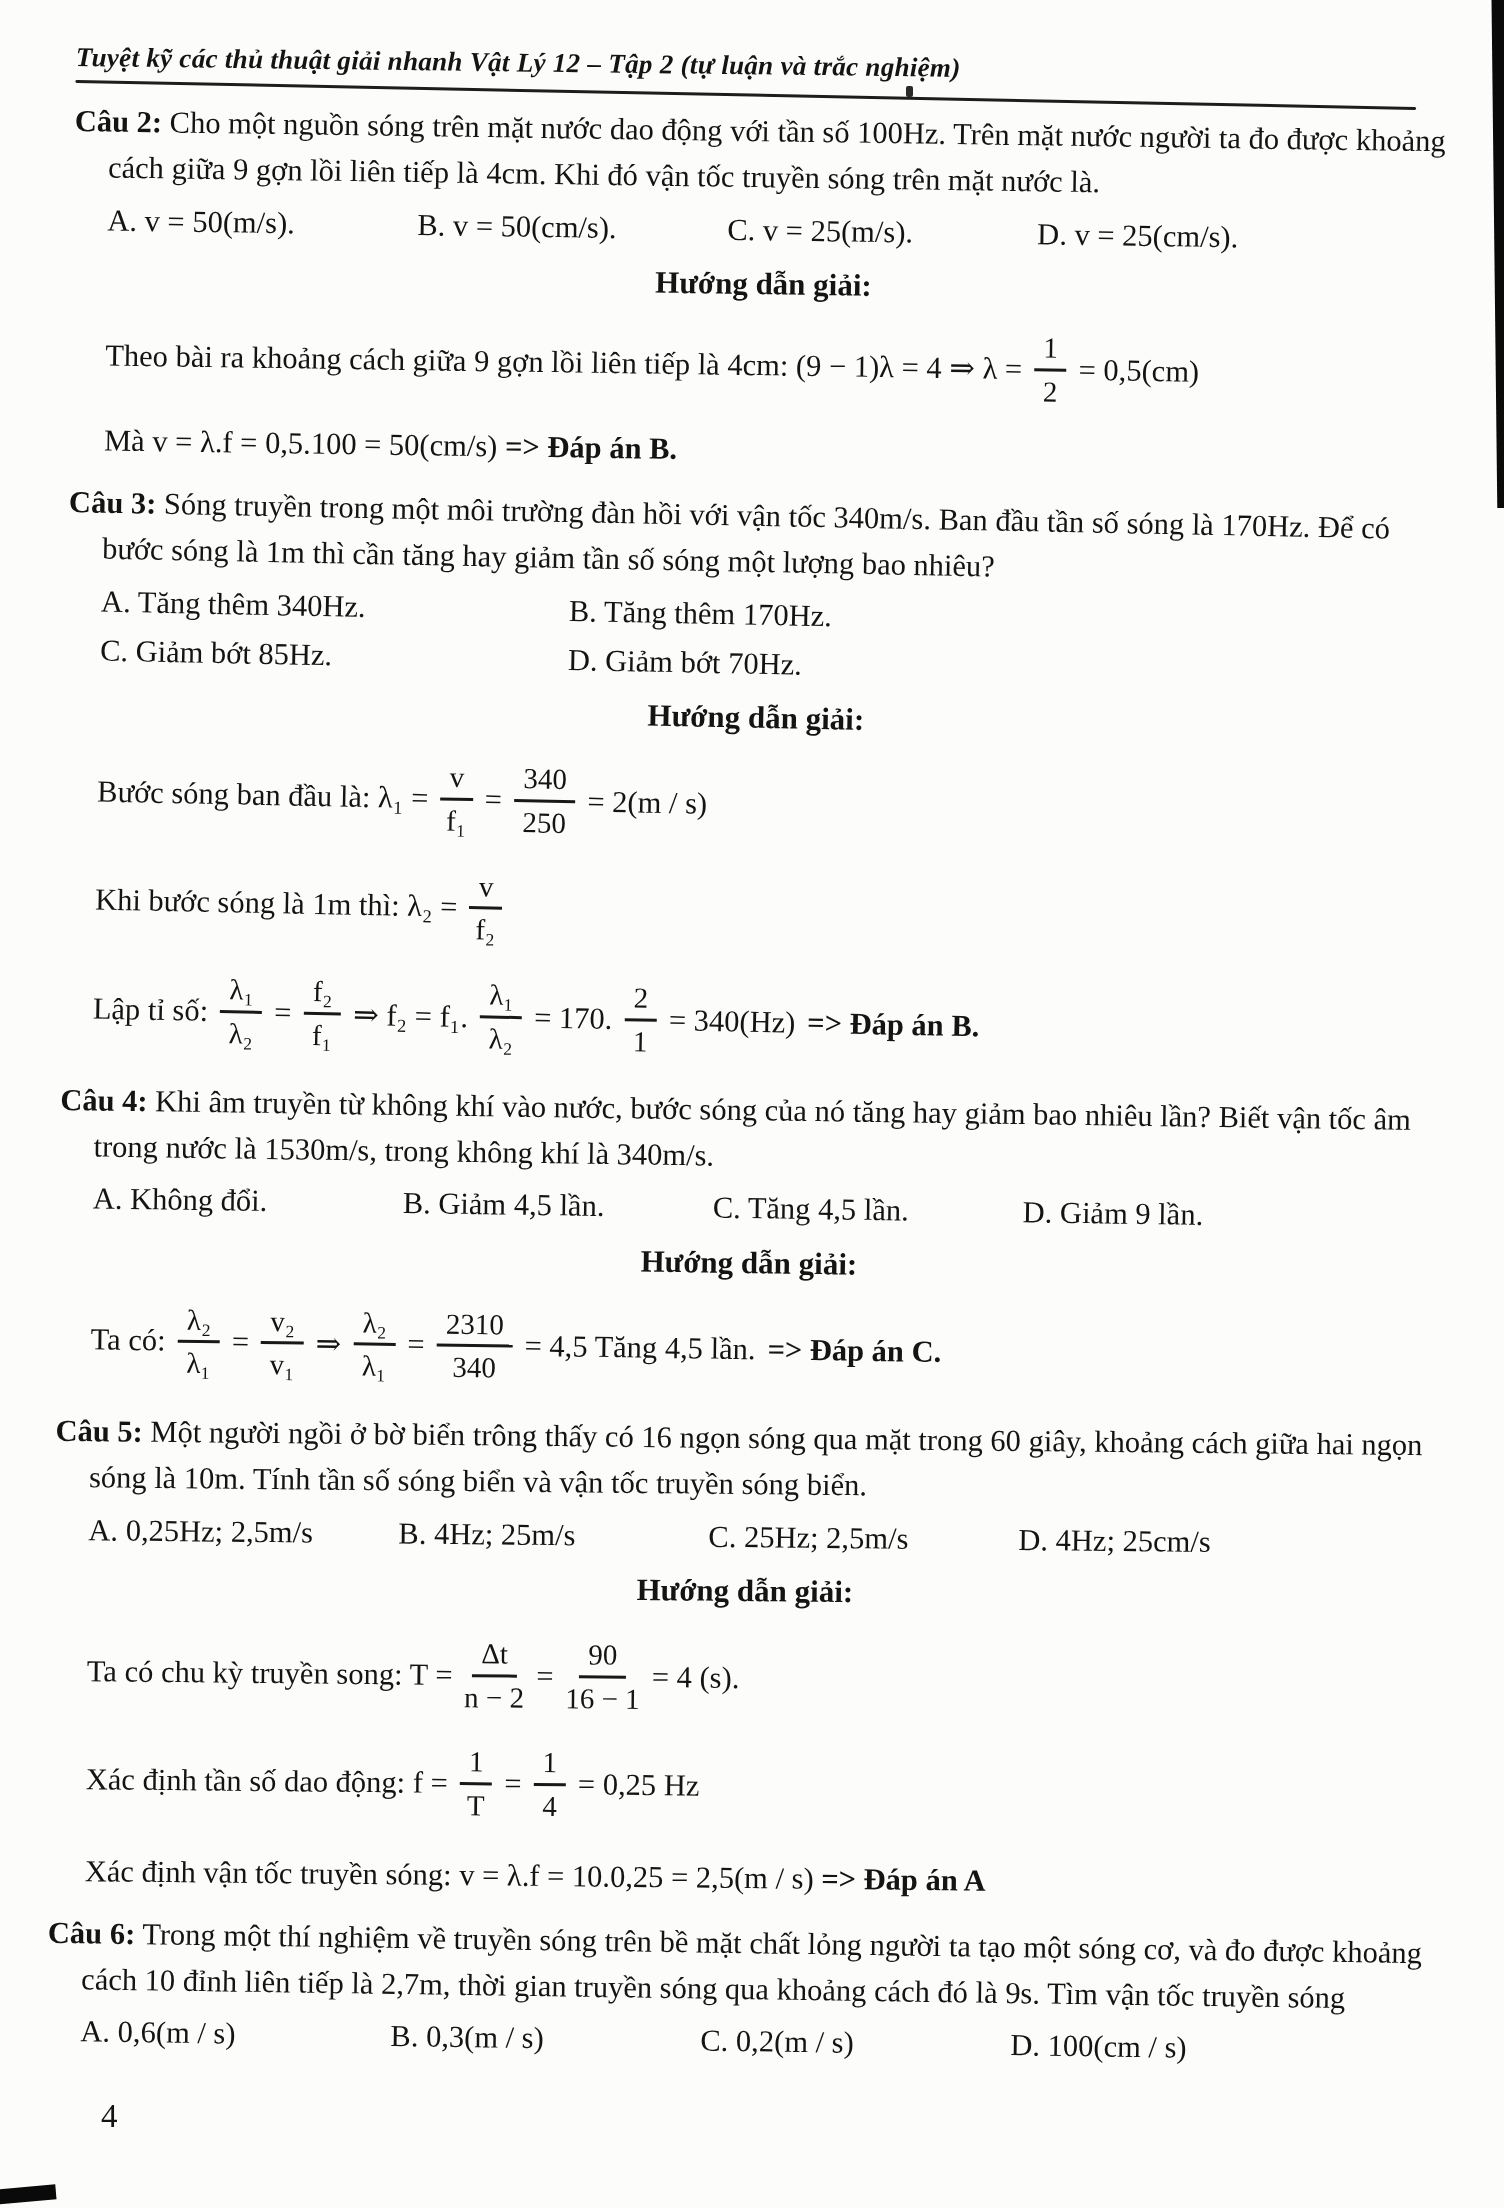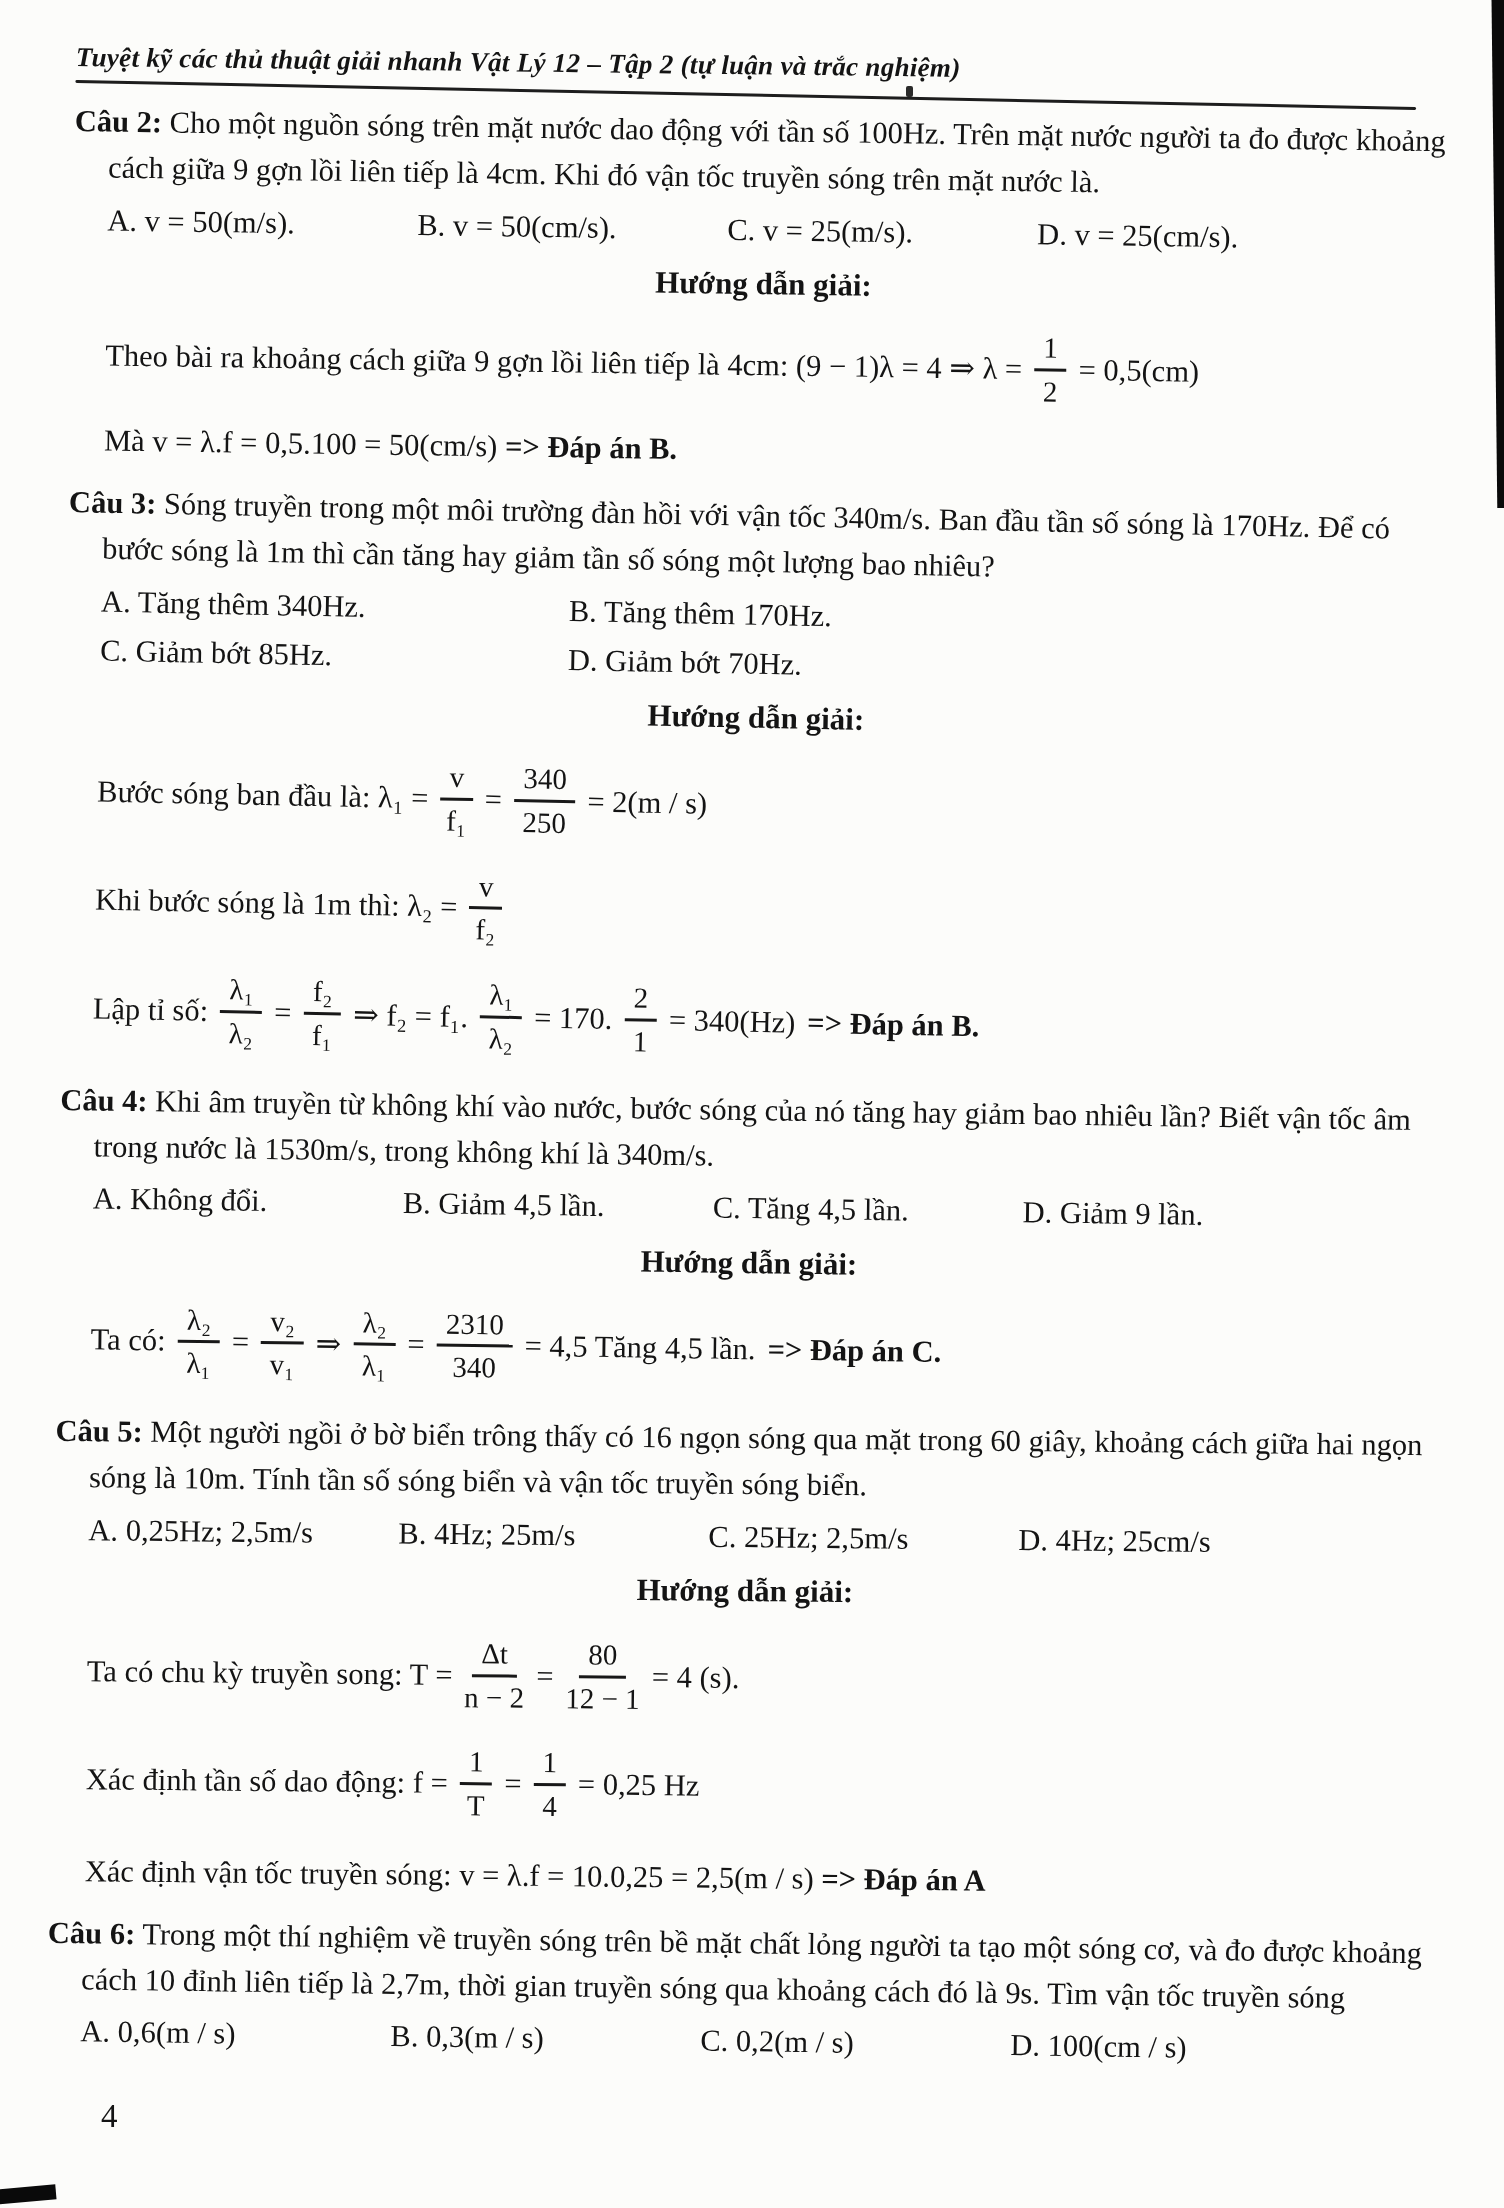--- a/index.html
+++ b/index.html
@@ -179,22 +179,22 @@
     </div>
     <p class="guide">Hướng dẫn giải:</p>
     <div class="formula tall">
       <span class="seg">Ta có chu kỳ truyền song: T =</span>
       <span class="frac">
           <span class="num">Δt</span>
           <span class="den">n − 2</span>
         </span>
       <span class="seg">=</span>
       <span class="frac">
-          <span class="num">80</span>
-          <span class="den">12 − 1</span>
+          <span class="num">90</span>
+          <span class="den">16 − 1</span>
         </span>
       <span class="seg">= 4 (s).</span>
     </div>
     <div class="formula tall">
       <span class="seg">Xác định tần số dao động: f =</span>
       <span class="frac">
           <span class="num">1</span>
           <span class="den">T</span>
         </span>
       <span class="seg">=</span>

